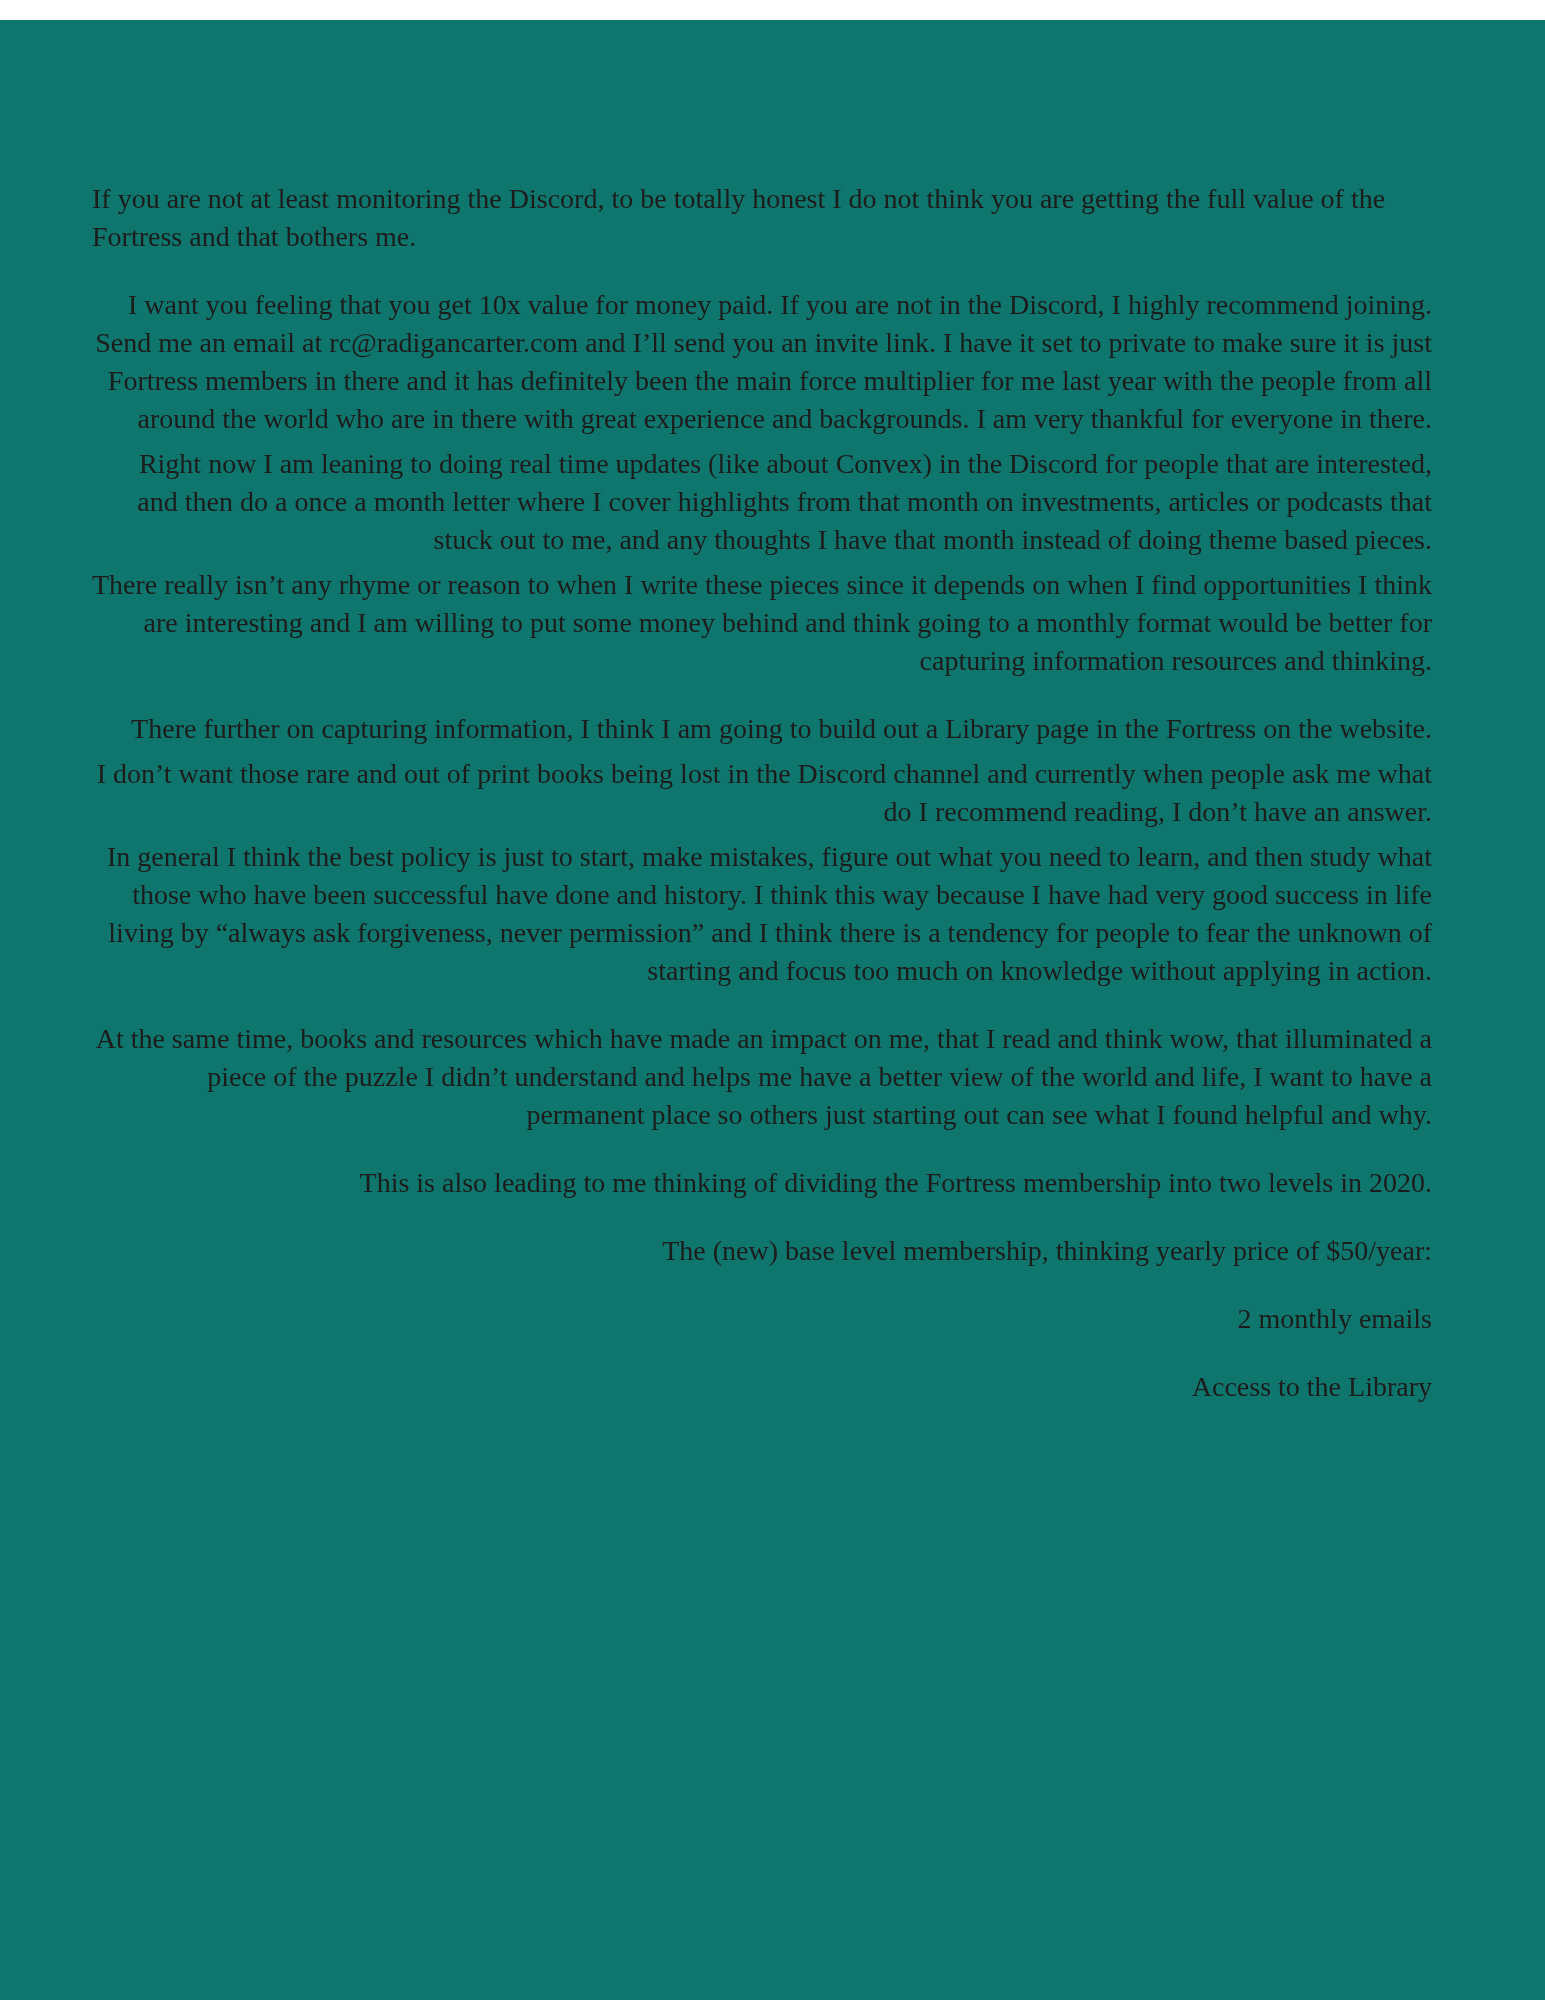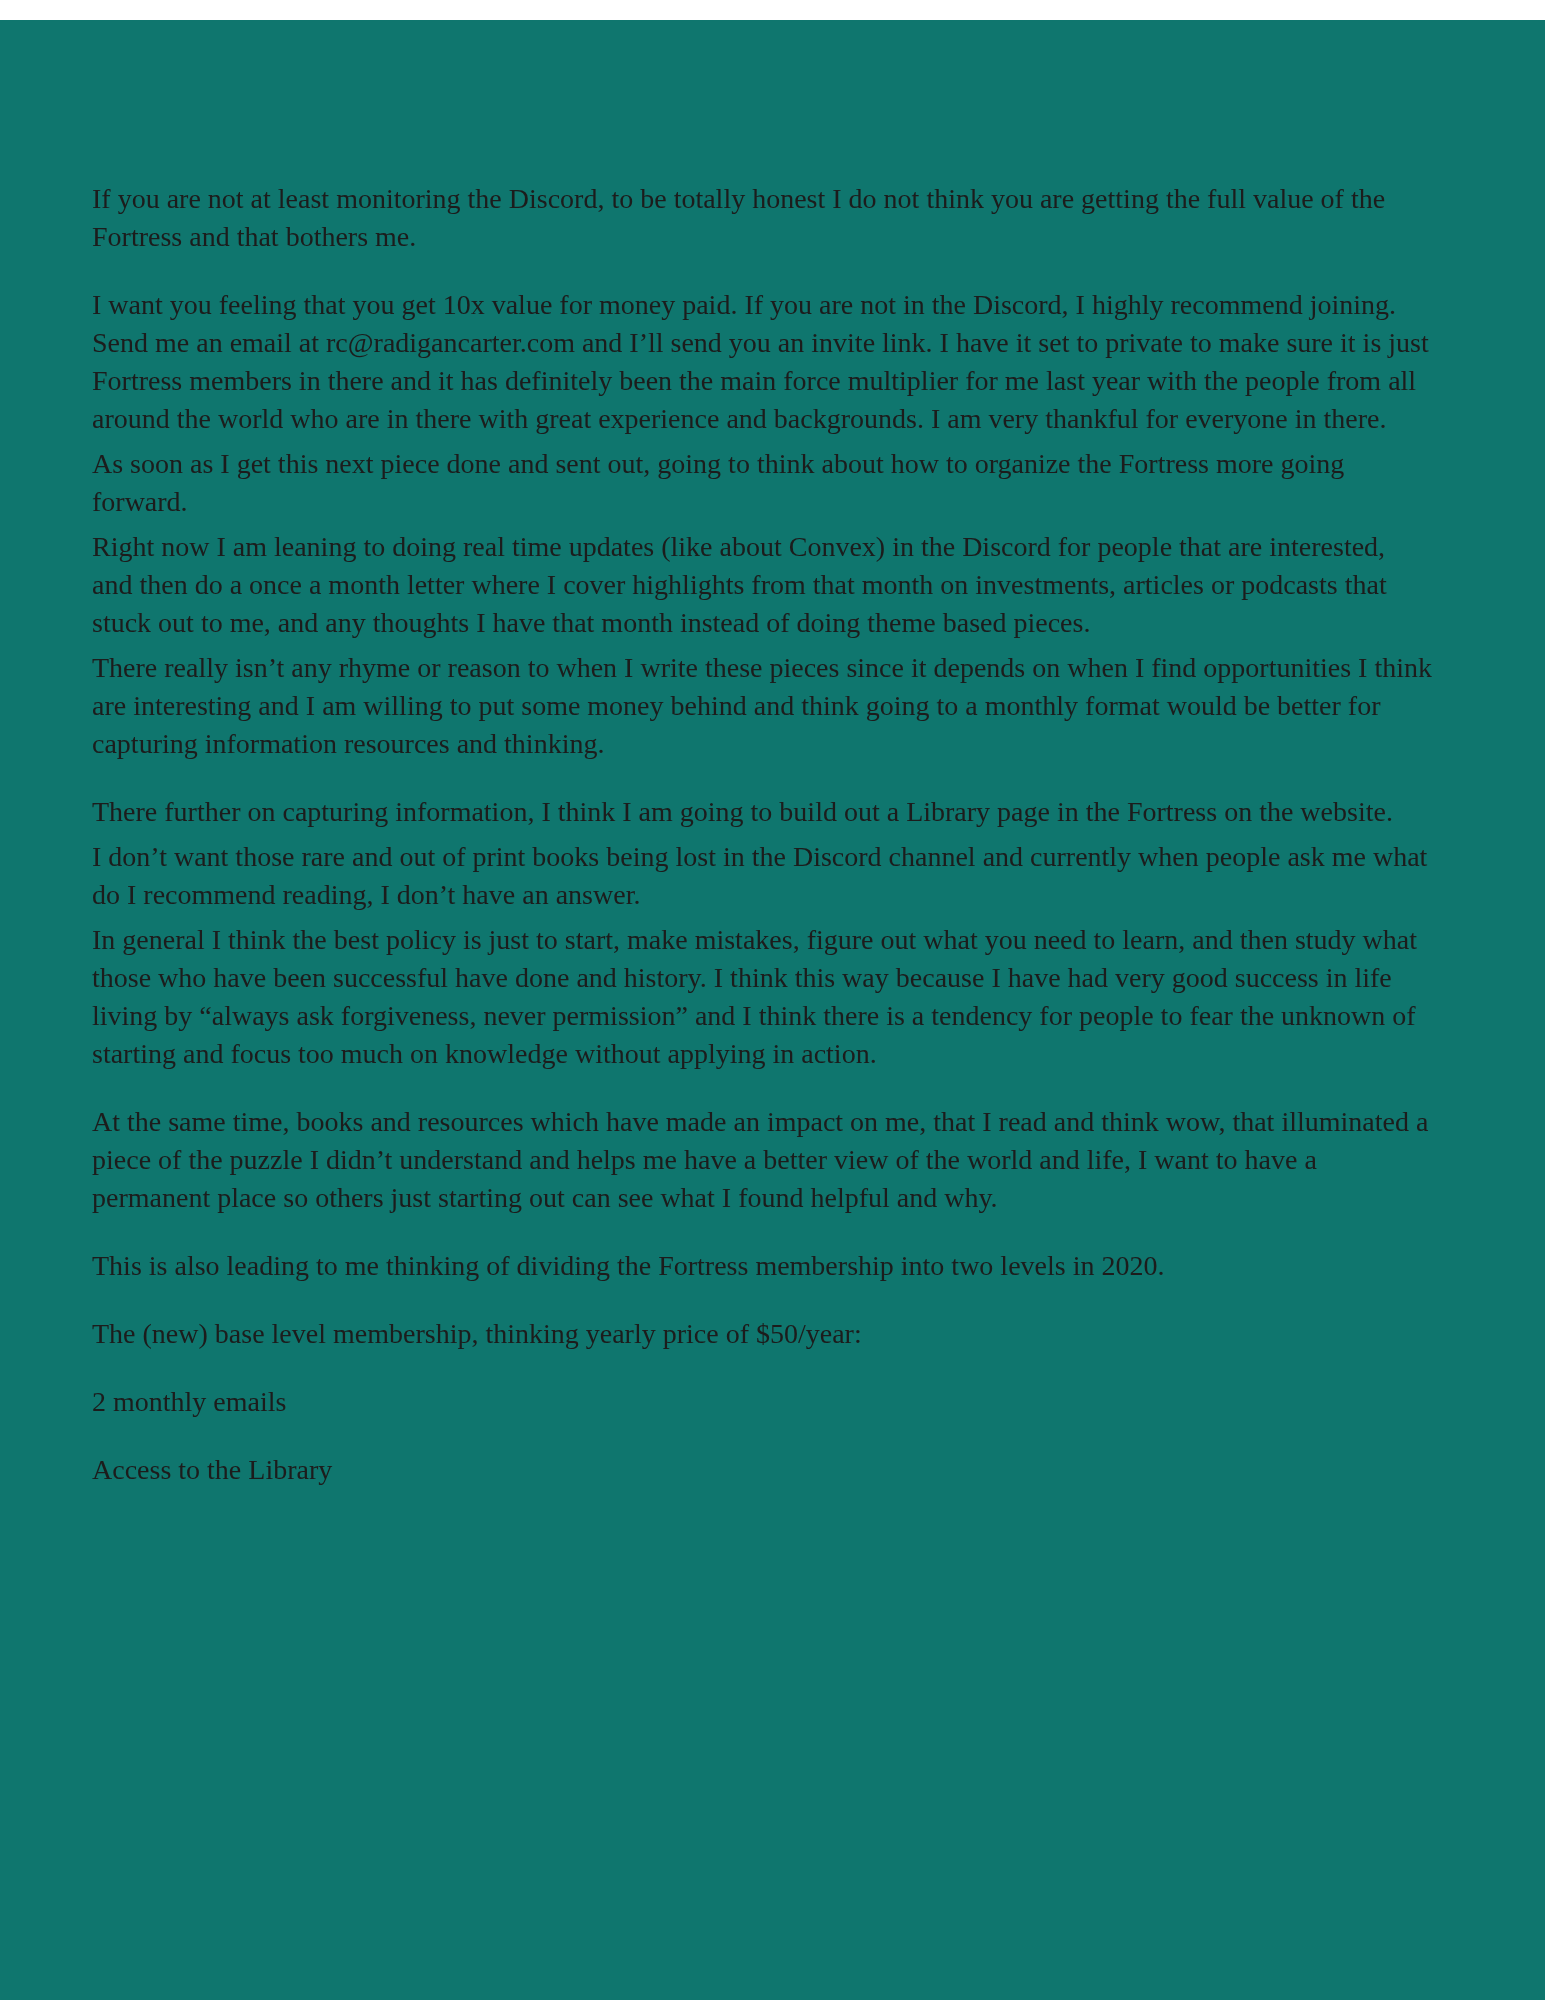--- a/index.html
+++ b/index.html
@@ -32,35 +32,35 @@
     line-height: 38px;
     text-align: left;
   }
   .doc-body p.para {
     margin: 0;
     padding: 0;
   }
   
   .doc-body p.para + p.para {
     margin-top: 7px;
+    text-align: right;
   }
   
   .doc-body p.para.gap,
   .doc-body p.para + p.para.gap {
     margin-top: 30px;
   }
 </style>
 </head>
 <body style="background: rgb(255, 255, 255);">
 
 <main class="page" style="background: #0f766e; margin-top: 20px;">
   <section class="doc-body" style="color: rgb(28, 28, 28);">
       <p class="para">If you are not at least monitoring the Discord, to be totally honest I do not think you are getting the full value of the Fortress and that bothers me.</p>
       <p class="para gap">I want you feeling that you get 10x value for money paid. If you are not in the Discord, I highly recommend joining. Send me an email at rc@radigancarter.com and I’ll send you an invite link. I have it set to private to make sure it is just Fortress members in there and it has definitely been the main force multiplier for me last year with the people from all around the world who are in there with great experience and backgrounds. I am very thankful for everyone in there.</p>
-      <p class="para">As soon as I get this next piece done and sent out, going to think about how to organize the Fortress more going forward.</p>
       <p class="para">Right now I am leaning to doing real time updates (like about Convex) in the Discord for people that are interested, and then do a once a month letter where I cover highlights from that month on investments, articles or podcasts that stuck out to me, and any thoughts I have that month instead of doing theme based pieces.</p>
       <p class="para">There really isn’t any rhyme or reason to when I write these pieces since it depends on when I find opportunities I think are interesting and I am willing to put some money behind and think going to a monthly format would be better for capturing information resources and thinking.</p>
       <p class="para gap">There further on capturing information, I think I am going to build out a Library page in the Fortress on the website.</p>
       <p class="para">I don’t want those rare and out of print books being lost in the Discord channel and currently when people ask me what do I recommend reading, I don’t have an answer.</p>
       <p class="para">In general I think the best policy is just to start, make mistakes, figure out what you need to learn, and then study what those who have been successful have done and history. I think this way because I have had very good success in life living by “always ask forgiveness, never permission” and I think there is a tendency for people to fear the unknown of starting and focus too much on knowledge without applying in action.</p>
       <p class="para gap">At the same time, books and resources which have made an impact on me, that I read and think wow, that illuminated a piece of the puzzle I didn’t understand and helps me have a better view of the world and life, I want to have a permanent place so others just starting out can see what I found helpful and why.</p>
       <p class="para gap">This is also leading to me thinking of dividing the Fortress membership into two levels in 2020.</p>
       <p class="para gap">The (new) base level membership, thinking yearly price of $50/year:</p>
       <p class="para gap">2 monthly emails</p>
       <p class="para gap">Access to the Library</p>

